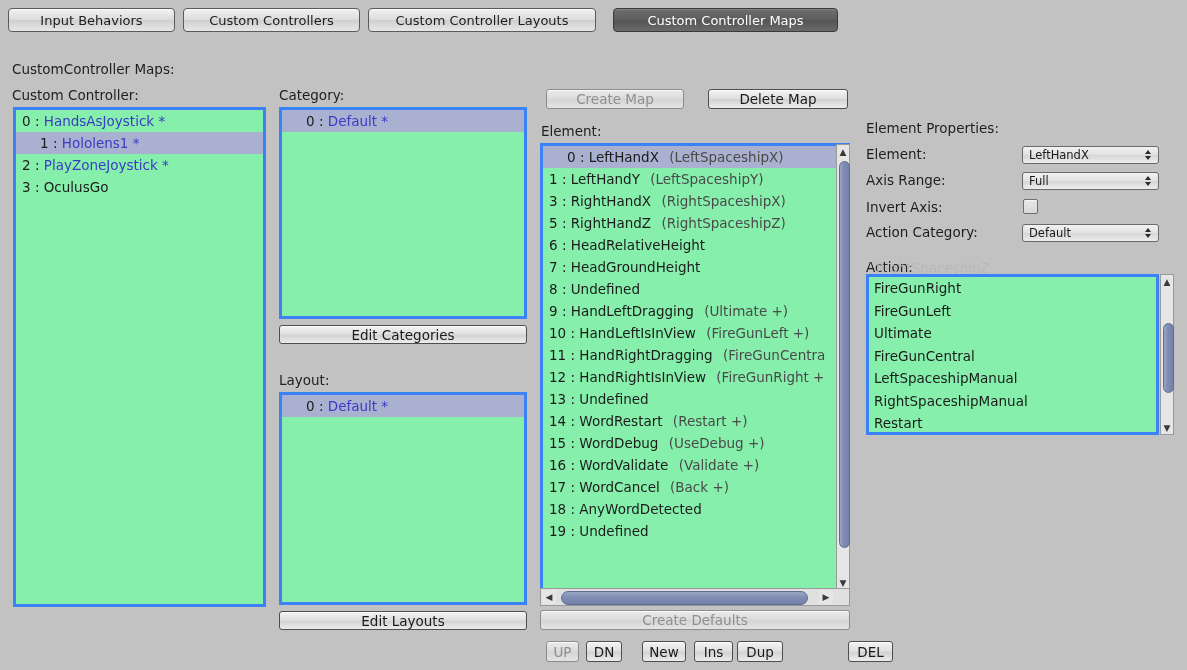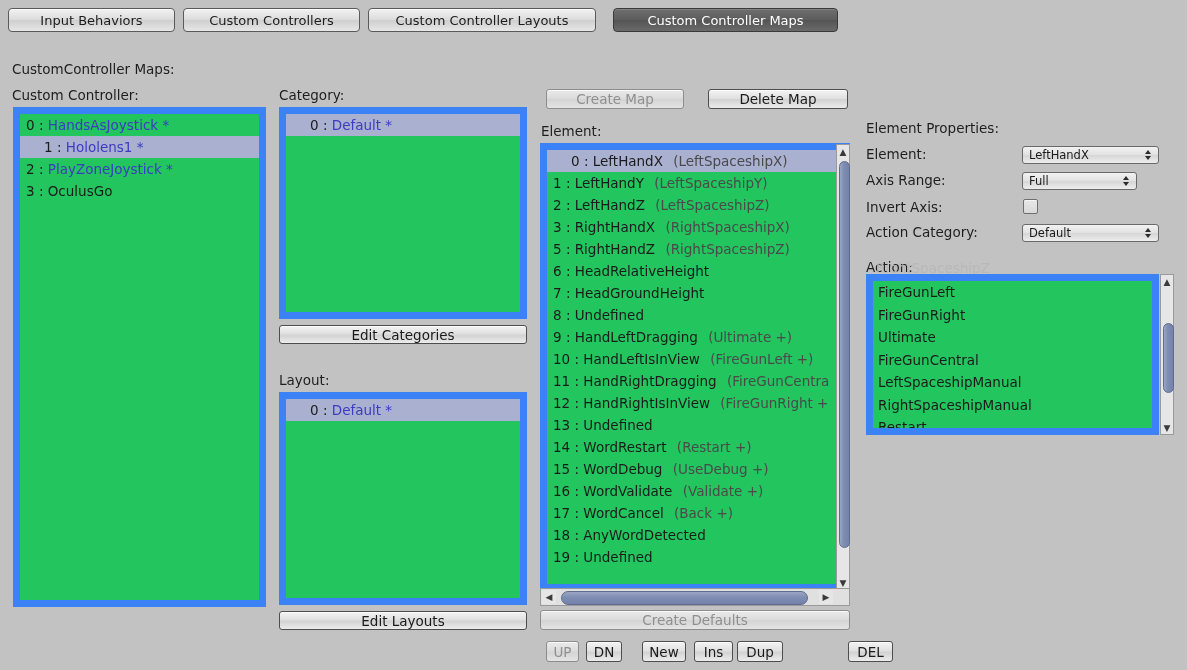--- a/index.html
+++ b/index.html
@@ -31,22 +31,22 @@
     border-color: #3a3a3a;
     box-shadow: 0 1px 0 rgba(255,255,255,0.15) inset;
   }
 
   
   .lbl { position: absolute; font-size: 13.5px; color: #1e1e1e; white-space: nowrap; }
 
   
   .listbox {
     position: absolute;
-    background: #22c55e;
-    border: 7px solid #3b82f6;
+    background: #86efac;
+    border: 3px solid #3b82f6;
     box-sizing: border-box;
     overflow: hidden;
   }
   .listrow {
     height: 22px; line-height: 22px;
     padding-left: 6px;
     font-size: 13.5px;
     white-space: nowrap;
     box-sizing: border-box;
     cursor: default;
@@ -215,25 +215,20 @@
         <span class="idx">0 :</span>
         <span class="blk">LeftHandX</span>
         <span class="sub">(LeftSpaceshipX)</span>
       </div>
       <div class="listrow">
         <span class="idx">1 :</span>
         <span class="blk">LeftHandY</span>
         <span class="sub">(LeftSpaceshipY)</span>
       </div>
       <div class="listrow">
-        <span class="idx">2 :</span>
-        <span class="blk">LeftHandZ</span>
-        <span class="sub">(LeftSpaceshipZ)</span>
-      </div>
-      <div class="listrow">
         <span class="idx">3 :</span>
         <span class="blk">RightHandX</span>
         <span class="sub">(RightSpaceshipX)</span>
       </div>
       <div class="listrow">
         <span class="idx">5 :</span>
         <span class="blk">RightHandZ</span>
         <span class="sub">(RightSpaceshipZ)</span>
       </div>
       <div class="listrow">
@@ -335,21 +330,21 @@
   <div class="lbl" style="left:866px; top:146px;">Element:</div>
   <div class="dropdown" style="left:1022px; top:146px; width:137px;">
     <span>LeftHandX</span>
     <span class="dd-arrows">
         <i class="up"></i>
         <i class="dn"></i>
       </span>
   </div>
 
   <div class="lbl" style="left:866px; top:172px;">Axis Range:</div>
-  <div class="dropdown" style="left:1022px; top:172px; width:115px;">
+  <div class="dropdown" style="left:1022px; top:172px; width:137px;">
     <span>Full</span>
     <span class="dd-arrows">
         <i class="up"></i>
         <i class="dn"></i>
       </span>
   </div>
 
   <div class="lbl" style="left:866px; top:199px;">Invert Axis:</div>
   <div class="checkbox" style="left:1023px; top:199px;"></div>
 
@@ -360,22 +355,22 @@
         <i class="up"></i>
         <i class="dn"></i>
       </span>
   </div>
 
   <div class="lbl" style="left:866px; top:259px;">Action:</div>
 
   <div class="actionrow clipped" style="position:absolute; left:871px; top:262px; width:280px; height:12px; line-height:12px; overflow:hidden;">RightSpaceshipZ</div>
 
   <div class="listbox" style="left:866px; top:274px; width:293px; height:161px;">
+    <div class="actionrow">FireGunRight</div>
     <div class="actionrow">FireGunLeft</div>
-    <div class="actionrow">FireGunRight</div>
     <div class="actionrow">Ultimate</div>
     <div class="actionrow">FireGunCentral</div>
     <div class="actionrow">LeftSpaceshipManual</div>
     <div class="actionrow">RightSpaceshipManual</div>
     <div class="actionrow">Restart</div>
   </div>
 
   <div class="vtrack" style="left:1160px; top:274px; width:14px; height:161px;">
     <div class="arrowbox" style="left:0; top:0; width:12px; height:13px;">▲</div>
     <div class="vthumb" style="top:48px; width:9px; height:68px;"></div>

